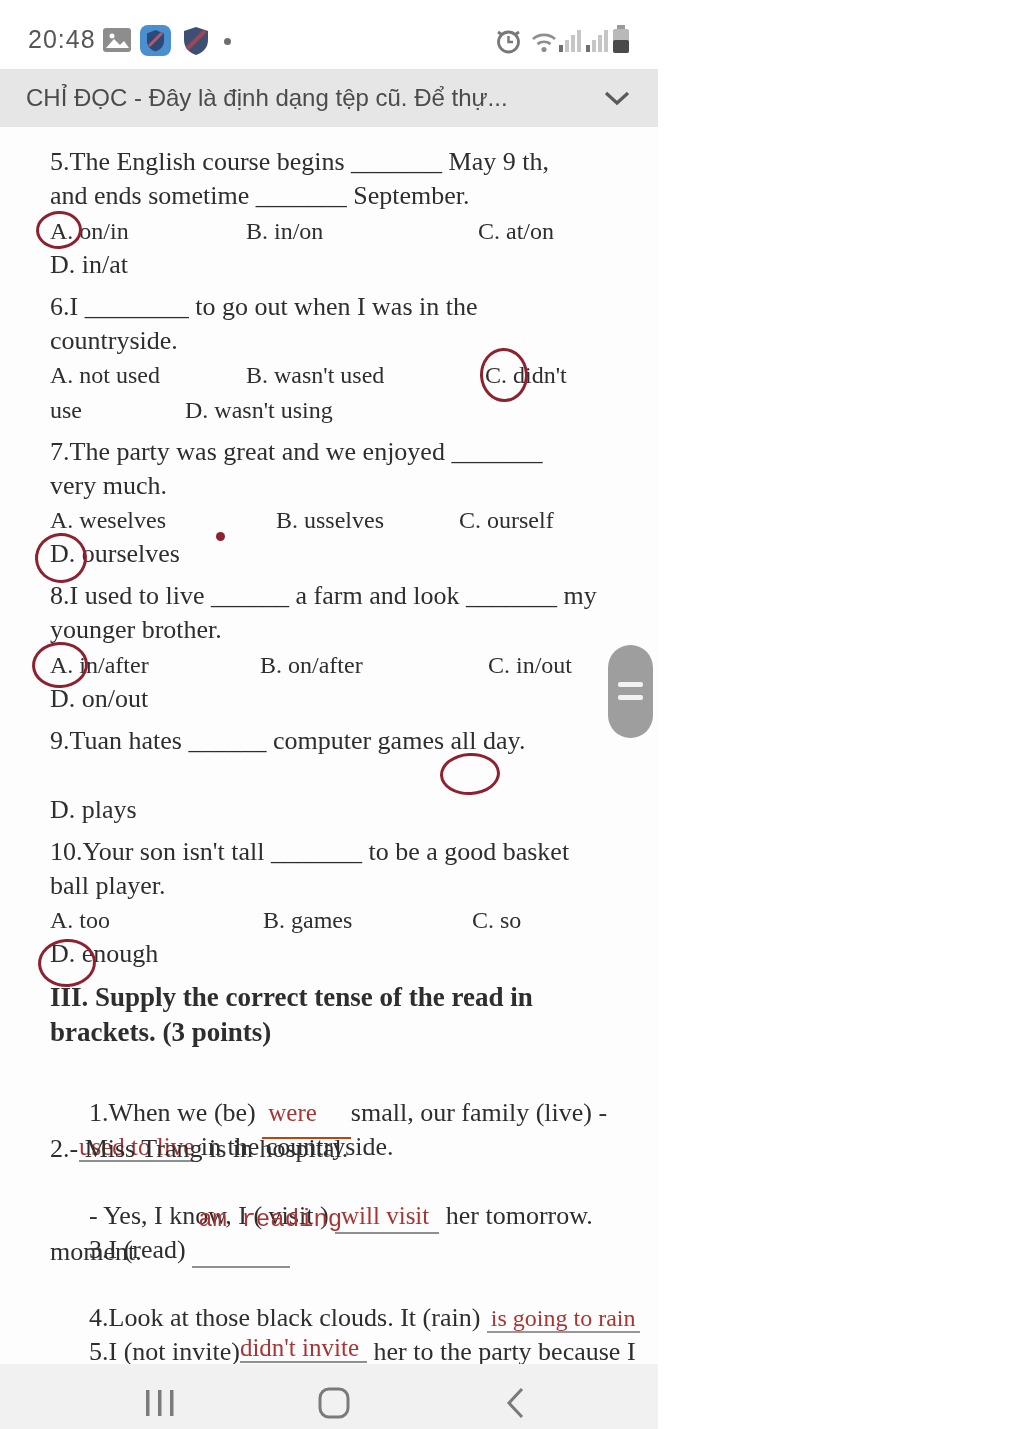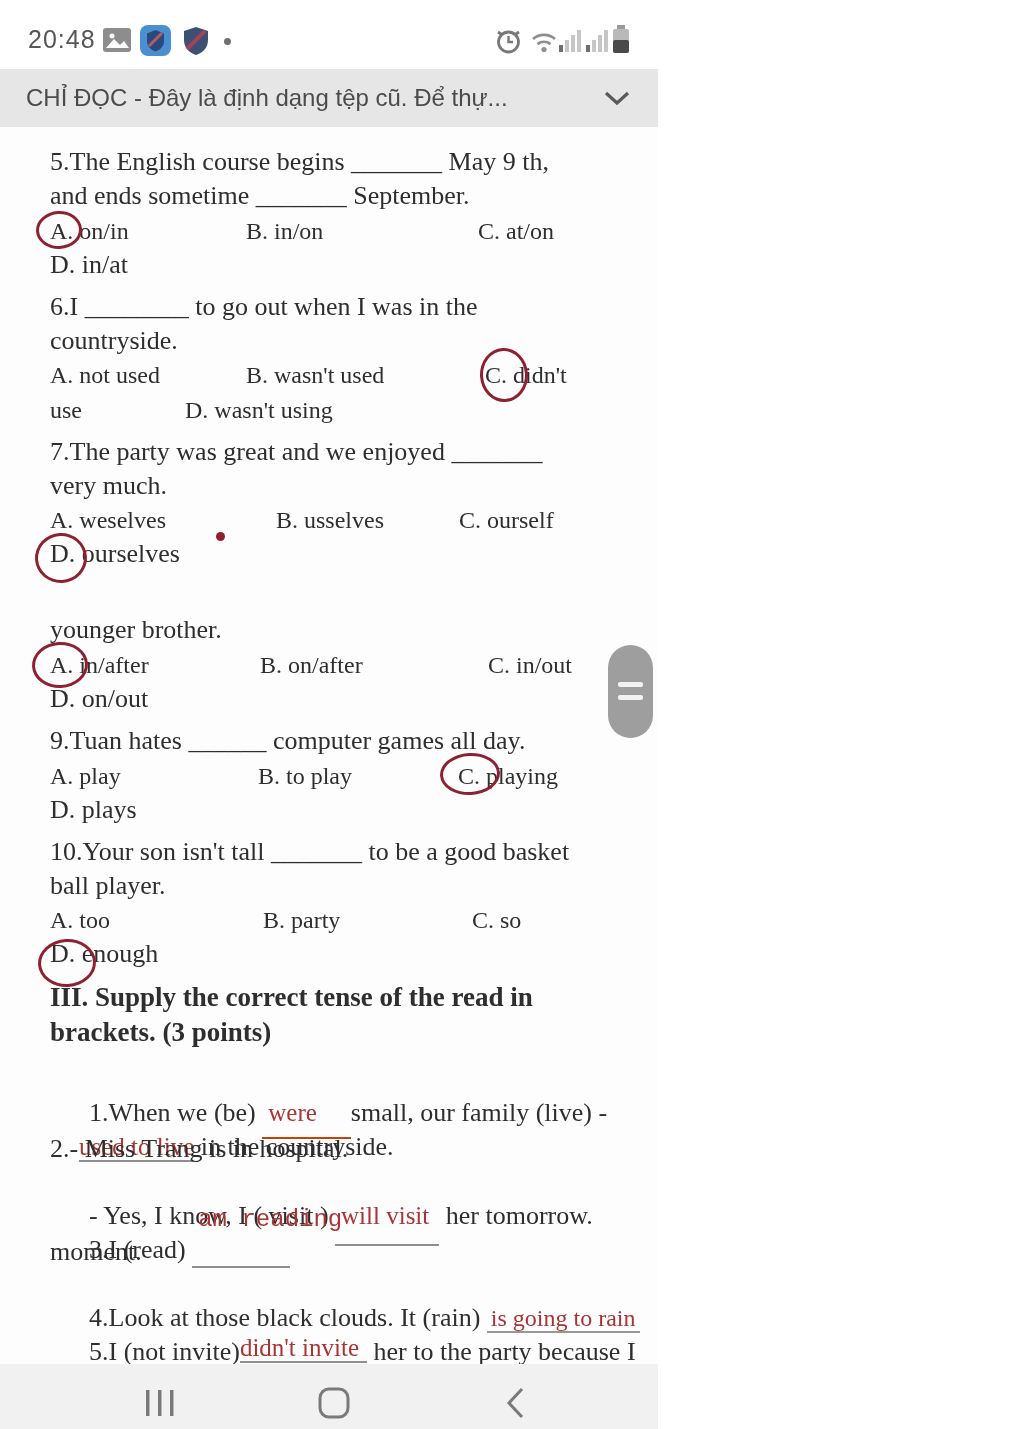--- a/index.html
+++ b/index.html
@@ -17,21 +17,21 @@
   .banner-chevron { position:absolute; right:28px; top:22px; }
 
   
   .doc { position:absolute; left:0; top:115px; width:658px; height:1240px; background:#fdfdfd; font-family:"Liberation Serif", serif; color:#2e2e2e; }
   .tl { position:absolute; left:50px; font-size:26px; line-height:32px; white-space:pre; }
   .ol { position:absolute; left:0; width:658px; height:34px; font-size:24px; line-height:32px; }
   .opt { position:absolute; top:0; white-space:pre; }
   .bold { font-weight:bold; font-size:27px; }
   .red { color:#a83434; font-size:25px; }
   .blank { display:inline-block; border-bottom:2px solid #c2410c; padding:0 34px 8px 6px; }
-  .blank2 { display:inline-block; border-bottom:2px solid #8f8f8f; padding:0 10px 12px 6px; }
+  .blank2 { display:inline-block; border-bottom:2px solid #8f8f8f; padding:0 10px 0 6px; }
   .blank3 { display:inline-block; width:98px; border-bottom:2px solid #8f8f8f; position:relative; vertical-align:baseline; }
   .am { position:absolute; left:6px; top:-30px; white-space:nowrap; font-size:24px;font-family:Liberation Mono, monospace; }
   .u  { border-bottom:2px solid #8f8f8f; }
   .u4 { border-bottom:2px solid #979797; padding:0 4px; font-size:24px; }
   .u5 { border-bottom:2px solid #8f8f8f; position:relative; top:-4px; padding-right:8px; }
   .fg { margin-right:42px; position:relative; top:-4px; }
 
   
   .circle { position:absolute; border:3.5px solid #8e2130; border-radius:50%; transform:rotate(-3deg); }
   .reddot { position:absolute; width:9px; height:9px; border-radius:50%; background:#8e2130; }
@@ -129,41 +129,37 @@
 
     <div class="tl" style="top:309px">7.The party was great and we enjoyed _______</div>
     <div class="tl" style="top:343px">very much.</div>
     <div class="ol" style="top:377px">
       <span class="opt" style="left:50px">A. weselves</span>
       <span class="opt" style="left:276px">B. usselves</span>
       <span class="opt" style="left:459px">C. ourself</span>
     </div>
     <div class="tl" style="top:411px">D. ourselves</div>
 
+    <div class="tl" style="top:453px">8.I used to live ______ a farm and look _______ my</div>
     <div class="tl" style="top:487px">younger brother.</div>
     <div class="ol" style="top:522px">
       <span class="opt" style="left:50px">A. in/after</span>
       <span class="opt" style="left:260px">B. on/after</span>
       <span class="opt" style="left:488px">C. in/out</span>
     </div>
     <div class="tl" style="top:556px">D. on/out</div>
 
     <div class="tl" style="top:598px">9.Tuan hates ______ computer games all day.</div>
-    <div class="ol" style="top:633px">
-      <span class="opt" style="left:50px">A. play</span>
-      <span class="opt" style="left:258px">B. to play</span>
-      <span class="opt" style="left:458px">C. playing</span>
-    </div>
     <div class="tl" style="top:667px">D. plays</div>
 
     <div class="tl" style="top:709px">10.Your son isn't tall _______ to be a good basket</div>
     <div class="tl" style="top:743px">ball player.</div>
     <div class="ol" style="top:777px">
       <span class="opt" style="left:50px">A. too</span>
-      <span class="opt" style="left:263px">B. party</span>
+      <span class="opt" style="left:263px">B. games</span>
       <span class="opt" style="left:472px">C. so</span>
     </div>
     <div class="tl" style="top:811px">D. enough</div>
 
     <div class="tl bold" style="top:854px">III. Supply the correct tense of the read in</div>
     <div class="tl bold" style="top:889px">brackets. (3 points)</div>
 
     <div class="tl" style="top:938px">
       <span>1.When we (be) </span><span class="blank"><span class="red">were</span></span><span>small, our family (live) -</span>
     </div>

